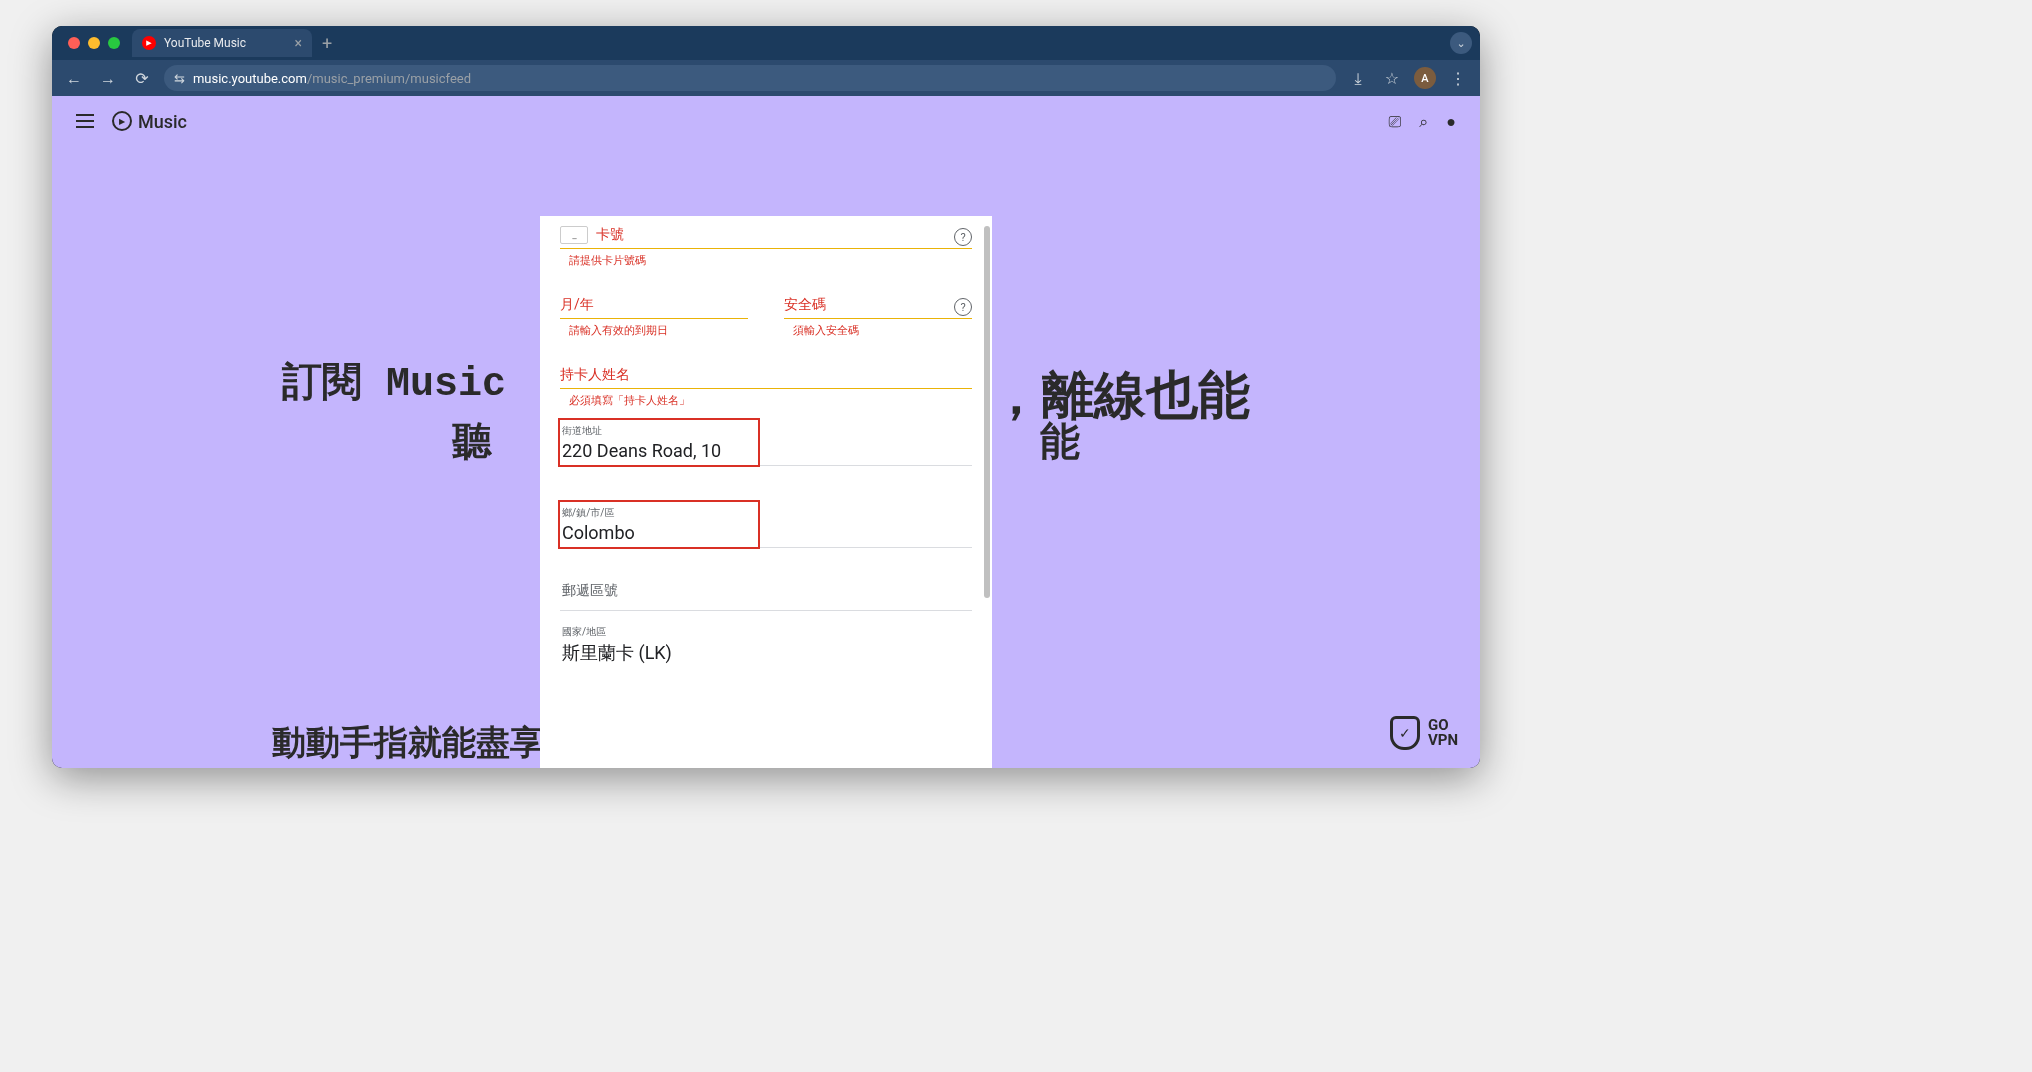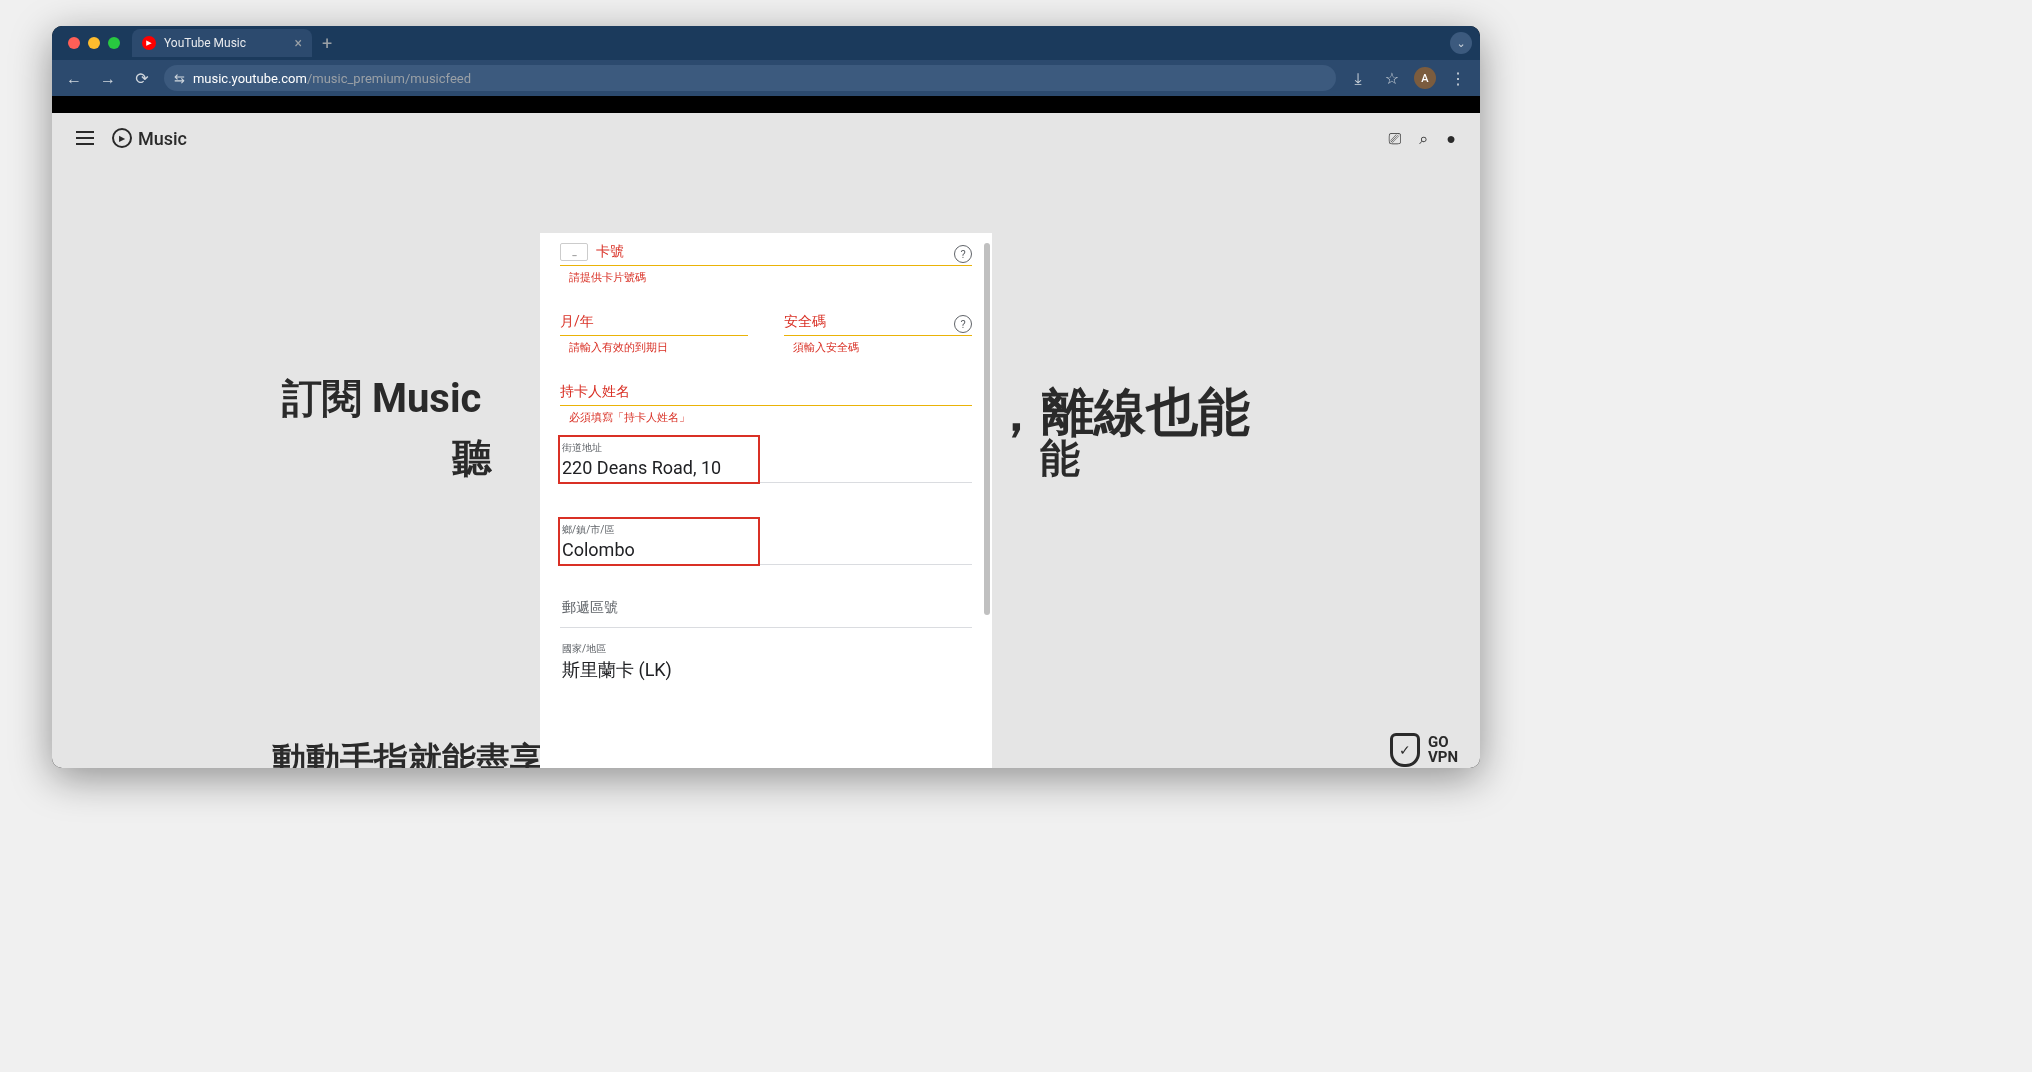--- a/index.html
+++ b/index.html
@@ -91,42 +91,42 @@
 .avatar-chip {
   width: 22px; height: 22px; border-radius: 50%;
   background: #7b5c3e; color: #fff;
   display: flex; align-items: center; justify-content: center;
   font-size: 11px; font-weight: 500;
 }
 .page-area {
   position: relative;
   width: 100%;
   height: calc(100% - 70px);
-  background: #e5e5e5;
+  background: #c4b5fd;
   overflow: hidden;
-  margin-top: 17px;
 }
 .dim-bg-top {
   position: absolute; top: 0; left: 0; right: 0;
   height: 50px;
   display: flex; align-items: center;
   padding: 0 24px;
   gap: 18px;
 }
 .hamburger { width: 18px; display: flex; flex-direction: column; gap: 4px; }
 .hamburger span { height: 2px; background: #2a2a2a; }
 .music-logo { color: #2a2a2a; font-size: 18px; font-weight: 500; display: flex; align-items: center; gap: 6px; }
 .music-logo-icon { width: 20px; height: 20px; border-radius: 50%; border: 2px solid #2a2a2a; display: flex; align-items: center; justify-content: center; }
 .music-logo-icon::after { content: "▶"; font-size: 8px; color: #2a2a2a; }
 .top-right-icons { margin-left: auto; display: flex; gap: 18px; color: #2a2a2a; font-size: 16px; }
 .bg-text {
   position: absolute;
   color: #2a2a2a;
   font-weight: 700;
   white-space: nowrap;
+  font-family: Liberation Mono, monospace;
 }
 .bg-text-1 { top: 258px; left: 230px; font-size: 40px; }
 .bg-text-1b { top: 265px; right: 230px; font-size: 52px; }
 .bg-text-2 { top: 318px; left: 400px; font-size: 40px; }
 .bg-text-2b { top: 318px; right: 400px; font-size: 40px; }
 .bg-text-3 { bottom: 2px; left: 220px; font-size: 34px; }
 
 .payment-modal {
   position: absolute;
   top: 120px;

